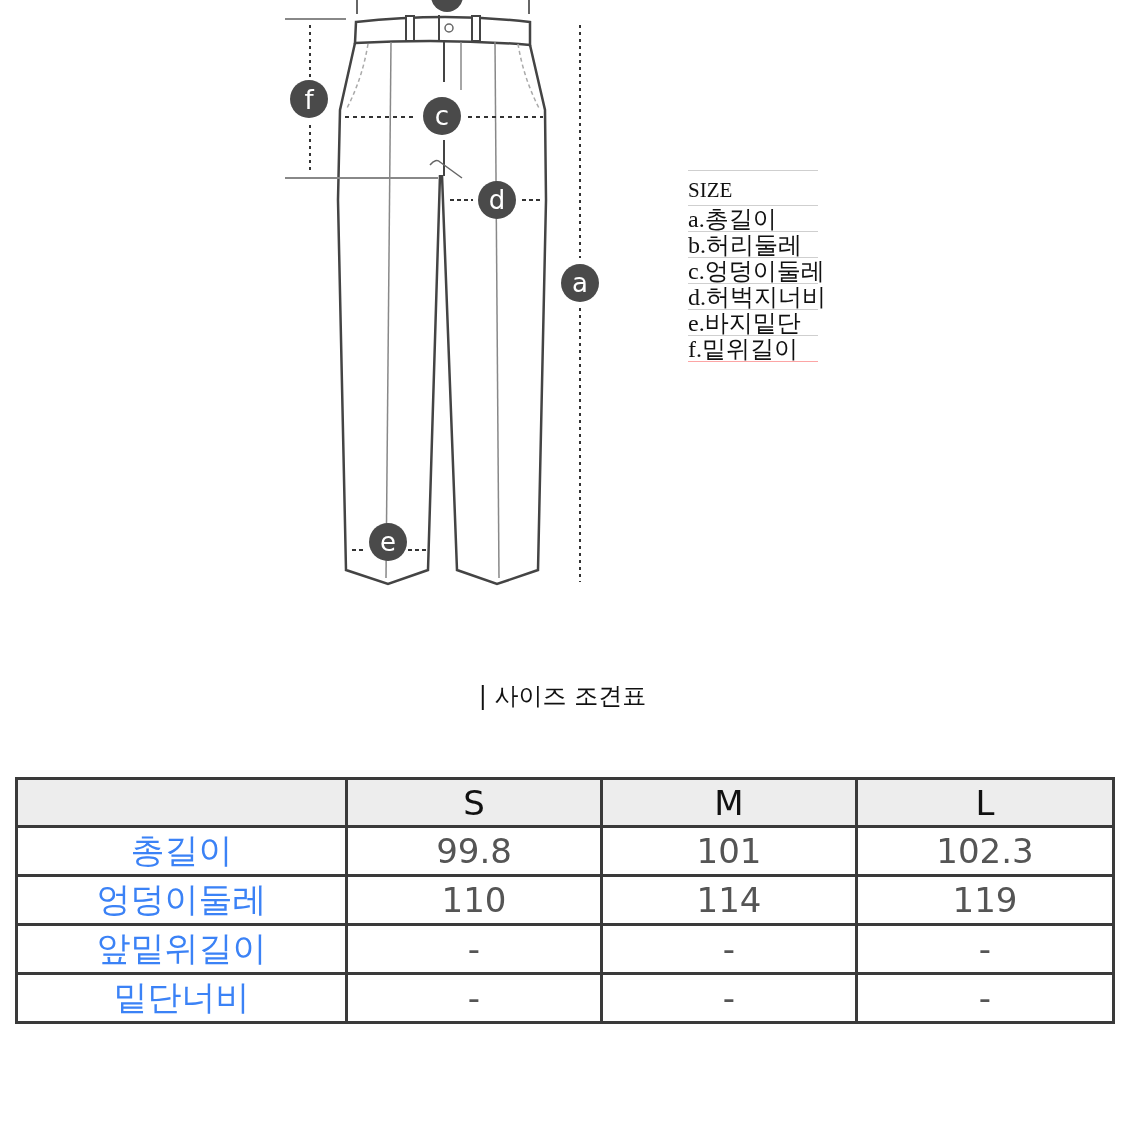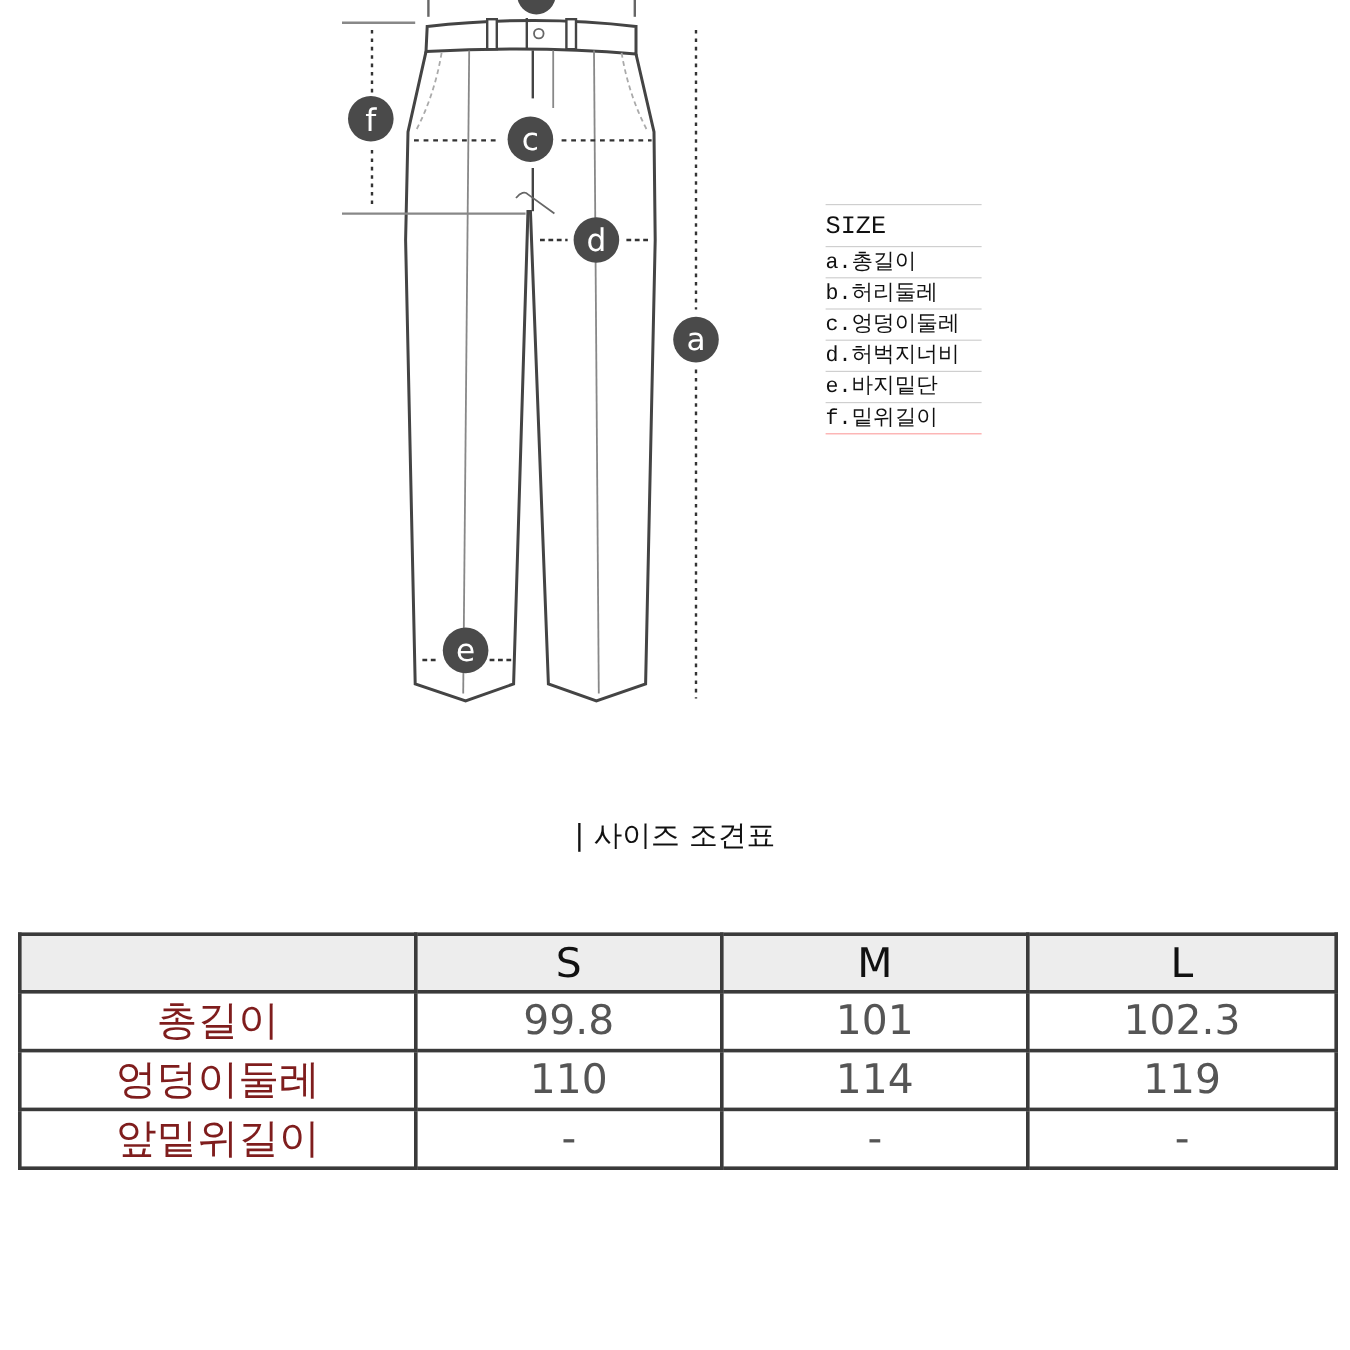--- a/index.html
+++ b/index.html
@@ -1,27 +1,27 @@
 <!DOCTYPE html>
 <html><head>
 <meta charset="utf-8">
 <style>
   html, body { margin:0; padding:0; background:#ffffff; }
   body { width:1125px; height:1125px; position:relative; overflow:hidden; font-family:"DejaVu Sans", sans-serif; color:#222; }
   .diagram { position:absolute; left:0; top:0; width:1125px; height:640px; }
   .diagram svg { position:absolute; left:0; top:0; }
-  .legend { position:absolute; left:688px; top:170px; width:130px; font-family:Liberation Mono, monospace; }
-  .legend .row { border-top:1px solid #cfcfcf; height:25px; line-height:26px; font-size:18px; color:#111; letter-spacing:0px; white-space:nowrap; }
+  .legend { position:absolute; left:688px; top:170px; width:130px; font-family:Liberation Serif, serif; }
+  .legend .row { border-top:1px solid #cfcfcf; height:25px; line-height:26px; font-size:24px; color:#111; letter-spacing:0px; white-space:nowrap; }
   .legend .row.last { border-bottom:1px solid #fca5a5; }
   .legend .title { font-size:21px; font-weight:normal; height:34px; line-height:38px; }
   .section-title { position:absolute; left:0; width:1125px; top:680px; text-align:center; font-size:24px; color:#111; font-family:"DejaVu Sans", sans-serif; }
   table.size { position:absolute; left:15px; top:777px; width:1097px; border-collapse:collapse; table-layout:fixed; font-family:"DejaVu Sans", sans-serif; }
   table.size td, table.size th { border:3px solid #3a3a3a; text-align:center; height:45px; padding:0; font-size:34px; color:#555; font-weight:normal; }
   table.size th { background:#ededed; color:#111; }
-  table.size td.label { color:#7f1d1d;font-family:Liberation Mono, monospace; }
+  table.size td.label { color:#3b82f6;font-family:Liberation Mono, monospace; }
   .circle-label { font-family:"DejaVu Sans", sans-serif; }
 </style>
 </head>
 <body>
 
 <div class="diagram">
   <svg width="1125" height="640" viewBox="0 0 1125 640" xmlns="http://www.w3.org/2000/svg">
     <defs>
       <marker id="arr" markerWidth="6" markerHeight="6" refX="3" refY="3" orient="auto">
         <path d="M0,0 L6,3 L0,6 z" fill="#333"></path>
@@ -129,14 +129,20 @@
     <td>110</td>
     <td>114</td>
     <td>119</td>
   </tr>
   <tr>
     <td class="label">앞밑위길이</td>
     <td>-</td>
     <td>-</td>
     <td>-</td>
   </tr>
+  <tr>
+    <td class="label">밑단너비</td>
+    <td>-</td>
+    <td>-</td>
+    <td>-</td>
+  </tr>
 </tbody>
   </table>
 
 </body></html>

